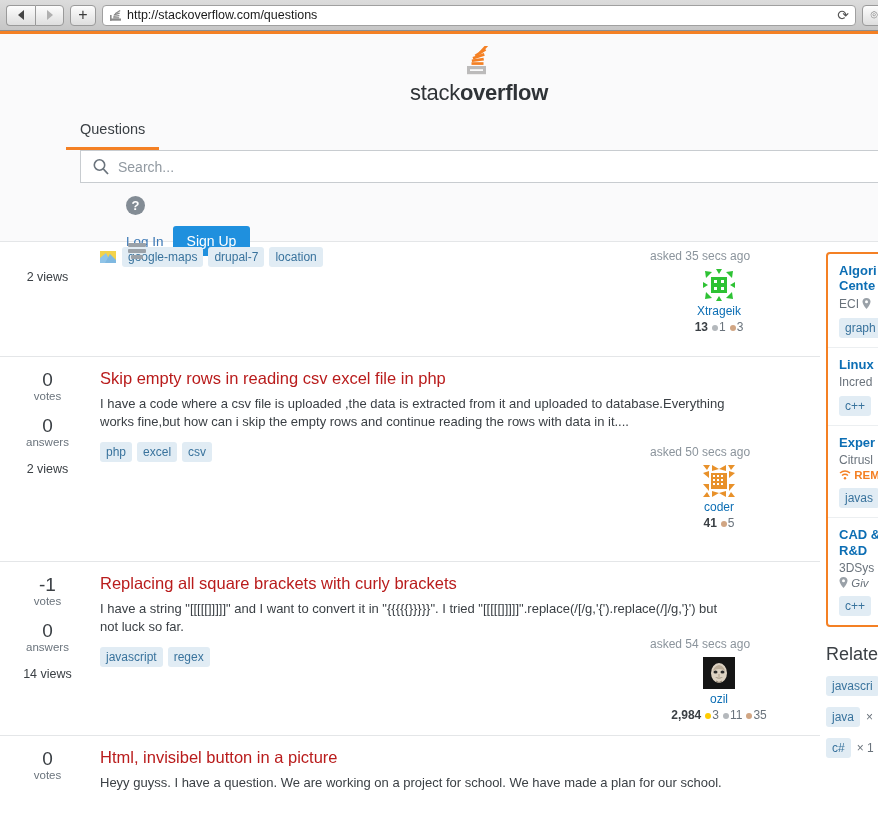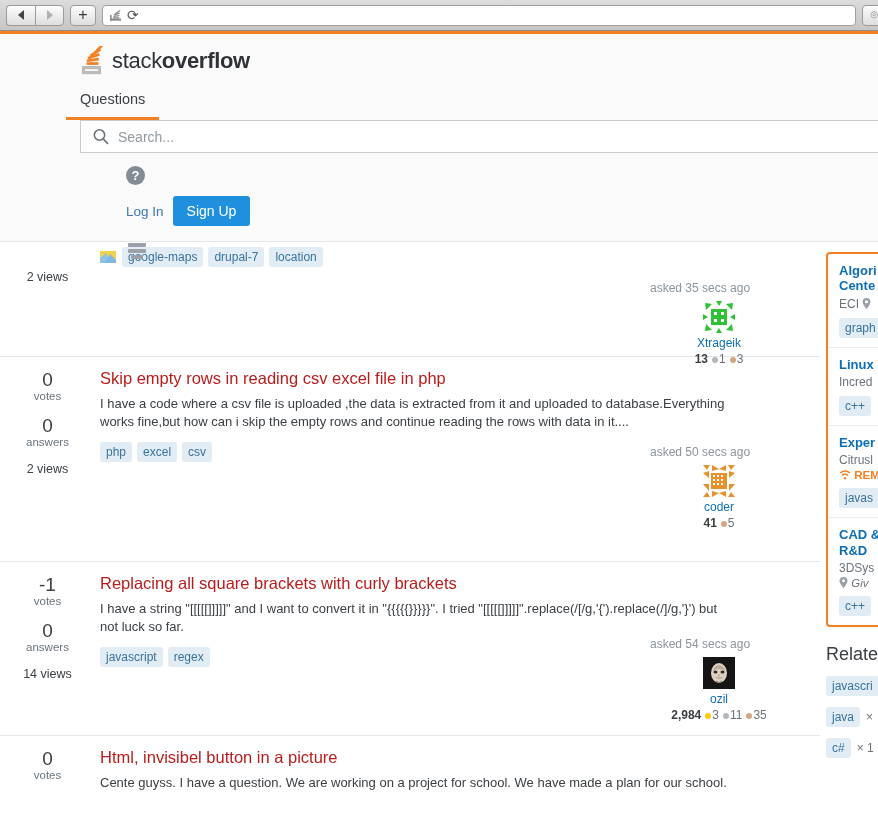--- a/index.html
+++ b/index.html
@@ -84,21 +84,21 @@
 
   .so-header {
     background: #fafafb;
     border-bottom: 1px solid #e4e6e8;
     padding: 0 0 0 0;
     position: relative;
     height: 208px;
   }
 
   .logo-row { padding: 12px 0 0 80px; }
-  .so-logo { display: flex; align-items: center; gap: 4px; }
+  .so-logo { display: flex; align-items: center; gap: 4px; flex-direction: column; }
   .logo-mark { width: 28px; height: 30px; position: relative; }
   .logo-text { font-size: 22px; color: #2f3337; letter-spacing: -0.3px; }
   .logo-text b { font-weight: bold; }
 
   .nav-row { padding: 14px 0 0 80px; }
   .nav-tab {
     display: inline-block; font-size: 14.5px; color: #3b4045;
     padding-bottom: 13px; position: relative;
   }
   .nav-tab.active::after {
@@ -223,20 +223,21 @@
       <svg class="url-fav" width="13" height="13" viewBox="0 0 13 13">
         <rect x="1" y="9.5" width="11" height="2.2" fill="#8a8a8a"></rect>
         <rect x="1" y="6" width="1.6" height="5.7" fill="#8a8a8a"></rect>
         <g fill="#8a8a8a">
           <rect x="4.2" y="8.2" width="6" height="1.3"></rect>
           <rect x="4.4" y="6.3" width="6" height="1.3" transform="rotate(-7 7.4 7)"></rect>
           <rect x="4.8" y="4.4" width="6" height="1.3" transform="rotate(-18 7.8 5)"></rect>
           <rect x="5.6" y="2.5" width="6" height="1.3" transform="rotate(-32 8.6 3.1)"></rect>
         </g>
       </svg>
+      <span class="url-text">http://stackoverflow.com/questions</span>
       <span class="reload">⟳</span>
     </div>
     <div class="extrabtn">⌾</div>
   </div>
 
   <div class="page">
     <div class="topbar-orange"></div>
 
     <div class="so-header">
 
@@ -307,21 +308,21 @@
                 <svg width="17" height="14" viewBox="0 0 17 14">
                   <rect x="0" y="1" width="16" height="12" fill="#f3d24b"></rect>
                   <path d="M0 8 L6 3 L11 13 L0 13 Z" fill="#8fc4e8"></path>
                   <path d="M5 13 L10 4 L16 10 L16 13 Z" fill="#7fb8e0"></path>
                 </svg>
               </span>
               <span class="tag">google-maps</span>
               <span class="tag">drupal-7</span>
               <span class="tag">location</span>
             </div>
-            <div class="userbox" style="top:7px;margin-top:32px;">
+            <div class="userbox" style="top:7px;">
               <div class="asked">asked 35 secs ago</div>
               <span class="avatar">
                 <svg width="32" height="32" viewBox="0 0 32 32">
                   <rect width="32" height="32" fill="#ffffff"></rect>
                   <g fill="#2ec234">
                     <path d="M13 0 L19 0 L16 5 Z"></path>
                     <path d="M13 32 L19 32 L16 27 Z"></path>
                     <path d="M0 13 L0 19 L5 16 Z"></path>
                     <path d="M32 13 L32 19 L27 16 Z"></path>
                     <path d="M2 2 L9 3 L3 9 Z"></path>
@@ -434,21 +435,21 @@
           </div>
         </div>
 
         <div class="qrow" style="height:90px; border-bottom:none;">
           <div class="stats">
             <div class="stat-num">0</div>
             <div class="stat-lbl">votes</div>
           </div>
           <div class="qbody">
             <a class="qtitle">Html, invisibel button in a picture</a>
-            <div class="qexcerpt" style="max-width:640px;">Cente guyss. I have a question. We are working on a project for school. We have made a plan for our school.</div>
+            <div class="qexcerpt" style="max-width:640px;">Heyy guyss. I have a question. We are working on a project for school. We have made a plan for our school.</div>
           </div>
         </div>
 
       </div>
 
       <div class="sidebar">
         <div class="jobs-box">
 
           <div class="job">
             <div class="job-title two"><span>Algori</span><br><span>Cente</span></div>

